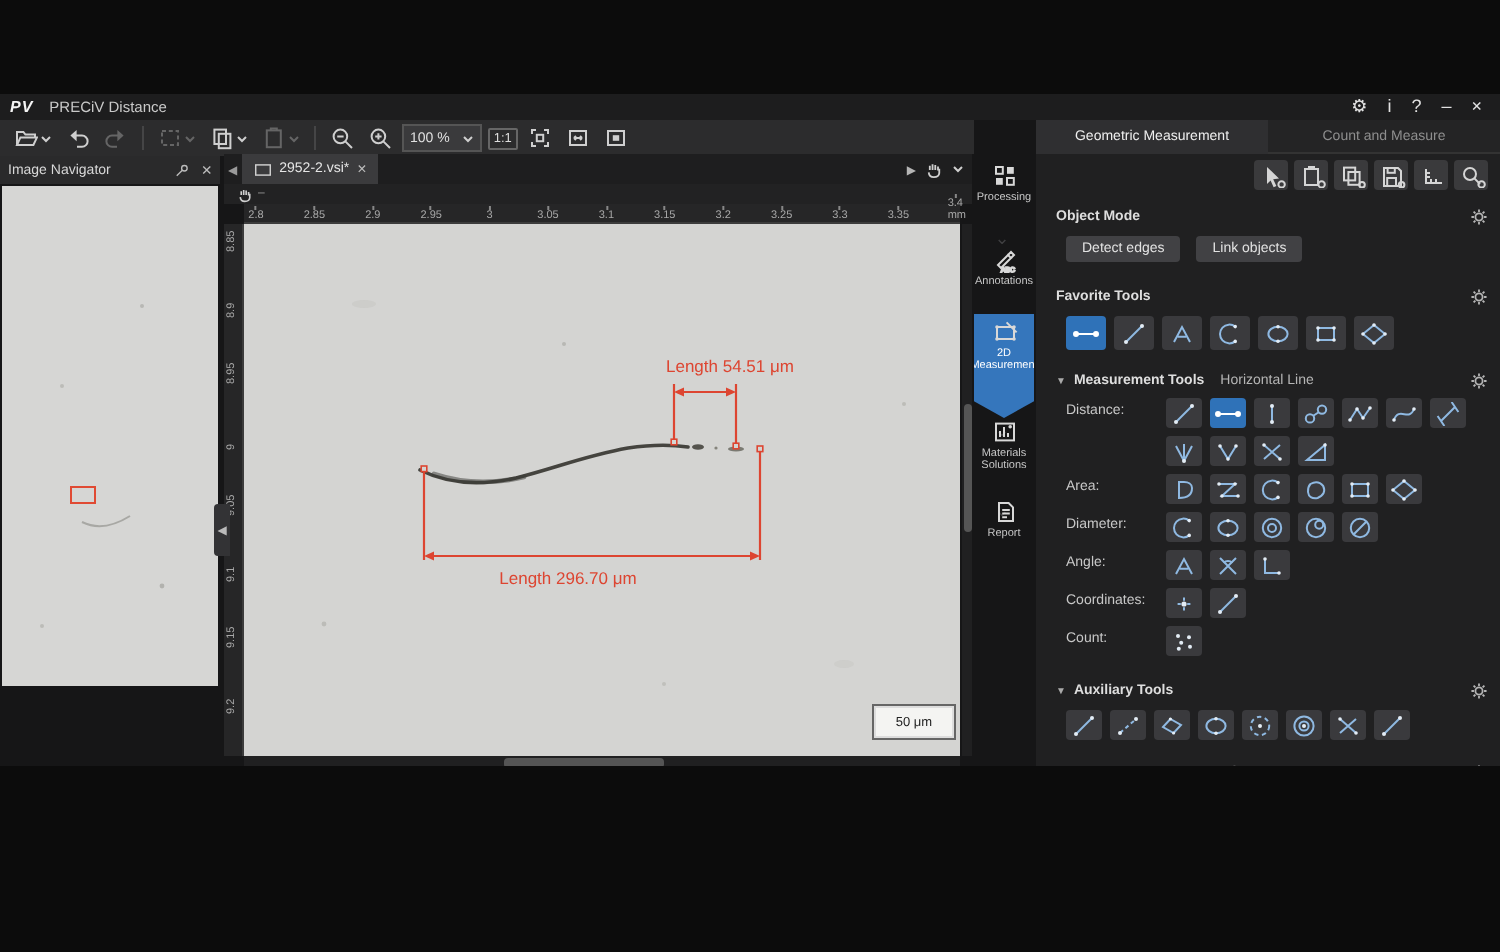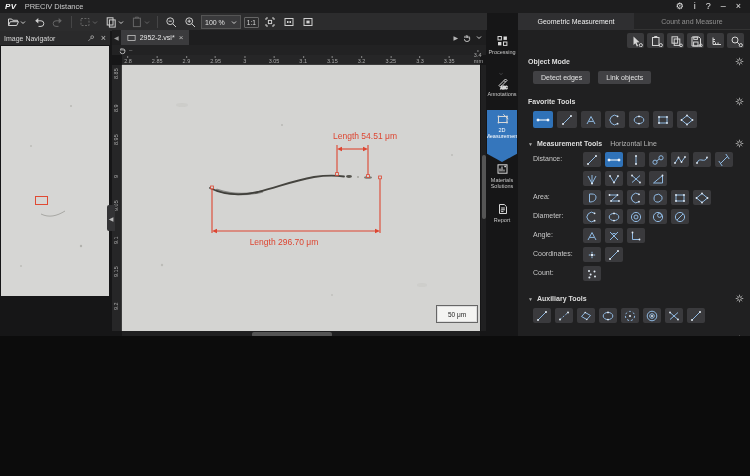--- a/index.html
+++ b/index.html
@@ -1,17 +1,17 @@
 <!DOCTYPE html>
 <html><head>
 <meta charset="utf-8">
 <style>
   html,body{margin:0;padding:0;background:#0c0c0c;}
   .app{position:relative;width:750px;height:336px;background:#161617;overflow:hidden;
-       font-family:"Liberation Sans",sans-serif;color:#d6d6d6;font-size:7px;-webkit-font-smoothing:antialiased;}
+       font-family:"Liberation Sans",sans-serif;color:#d6d6d6;font-size:7px;margin-top:47px;-webkit-font-smoothing:antialiased;}
   svg{display:block}
   
   .titlebar{position:absolute;left:0;top:0;width:750px;height:13px;background:#1d1d1e;display:flex;align-items:center;}
   .logo{font-weight:bold;font-size:8px;color:#f5f5f5;margin-left:5px;letter-spacing:.5px;font-style:italic;}
   .apptitle{margin-left:8px;font-size:7.5px;color:#c9c9c9;}
   .win-icons{margin-left:auto;display:flex;gap:10px;margin-right:9px;align-items:center;}
   .win-icons span{font-size:9px;color:#e2e2e2;line-height:13px;cursor:default;}
   
   .toolbar{position:absolute;left:0;top:13px;width:487px;height:18px;background:#2c2c2d;display:flex;align-items:center;gap:3px;padding-left:5px;box-sizing:border-box;}
   .tb{display:flex;align-items:center;gap:1px;padding:1px 2px;border-radius:2px;}

